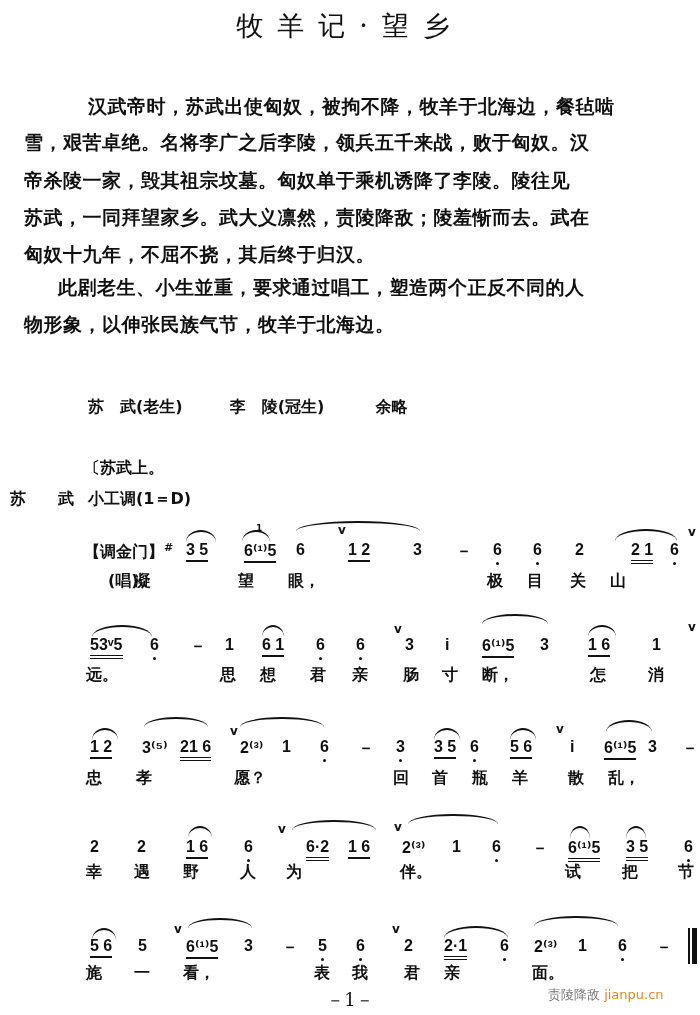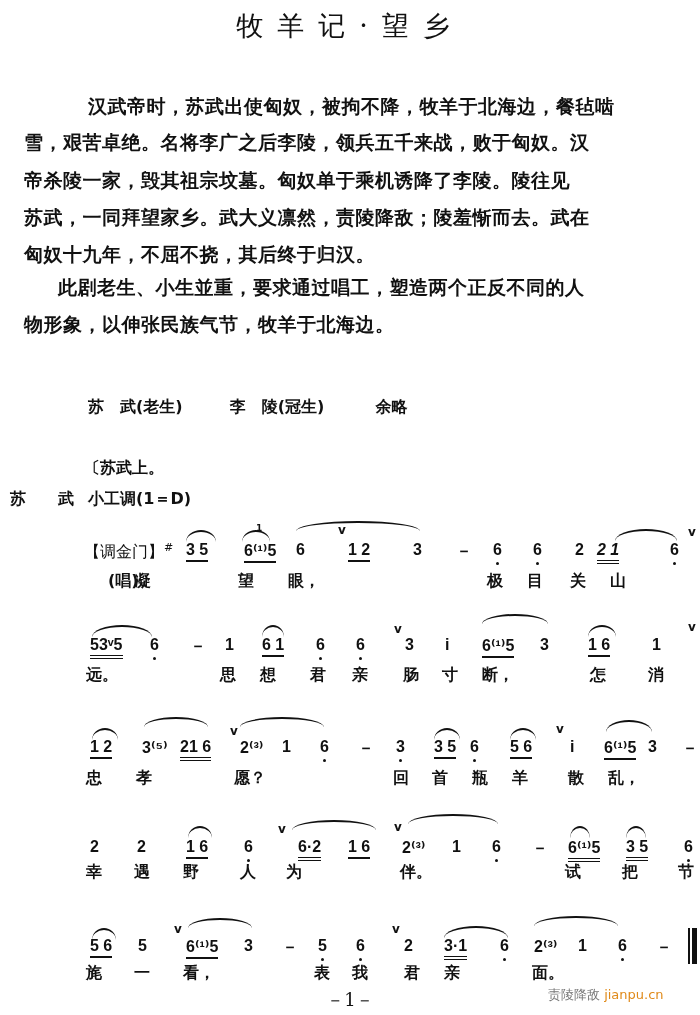--- a/index.html
+++ b/index.html
@@ -6,21 +6,21 @@
   body{width:700px;height:1015px;position:relative;overflow:hidden;
        font-family:"DejaVu Sans","Liberation Sans",sans-serif;color:#111;}
   .abs{position:absolute;white-space:nowrap;}
   .title{left:0;width:700px;top:8px;text-align:center;font-size:27px;letter-spacing:14px;font-family:"DejaVu Serif","Liberation Serif",serif;}
   .line{position:absolute;left:24px;font-size:19px;font-weight:bold;white-space:nowrap;letter-spacing:0.5px;}
   .cast{top:397px;left:88px;font-size:16px;font-weight:bold;}
   .cast span{display:inline-block;}
   .stage{top:458px;left:84px;font-size:16px;font-weight:bold;}
   .role{top:489px;left:10px;font-size:16px;font-weight:bold;letter-spacing:8px;}
   .key{top:489px;left:88px;font-size:16px;font-weight:bold;}
-  .label{top:541px;left:84px;font-size:16px;font-weight:normal;}
+  .label{top:541px;left:84px;font-size:16px;font-weight:bold;}
   .sing{top:571px;left:108px;font-size:16px;font-weight:bold;}
   .n{position:absolute;font-size:16px;font-weight:bold;font-family:"Liberation Sans","DejaVu Sans",sans-serif;text-align:center;}
   .n.u{border-bottom:2px solid #111;padding-bottom:1px;}
   .n.uu{border-bottom:4px double #111;padding-bottom:1px;}
   .dotb::after{content:"";position:absolute;left:50%;bottom:-6px;width:3px;height:3px;margin-left:-1.5px;background:#111;border-radius:50%;}
   .lyr{position:absolute;font-size:16px;font-weight:bold;}
   .slur{position:absolute;border-top:2px solid #111;border-radius:50% 50% 0 0 / 100% 100% 0 0;height:10px;}
   .brk{position:absolute;font-size:12px;font-weight:bold;}
   .grace{position:absolute;font-size:9px;font-weight:bold;}
   .bar{position:absolute;background:#111;}
@@ -72,21 +72,21 @@
   <div class="grace" style="left:256px;top:523px;">1</div>
   <div class="n u" style="left:244px;top:541px;">6⁽¹⁾5</div>
   <div class="n" style="left:296px;top:541px;">6</div>
   <div class="brk" style="left:338px;top:523px;">v</div>
   <div class="n u" style="left:348px;top:541px;">1 2</div>
   <div class="n" style="left:413px;top:541px;">3</div>
   <div class="n" style="left:456px;top:541px;">－</div>
   <div class="n dotb" style="left:493px;top:541px;">6</div>
   <div class="n dotb" style="left:533px;top:541px;">6</div>
   <div class="n" style="left:575px;top:541px;">2</div>
-  <div class="n uu" style="left:597px;top:541px;font-style:italic;">2 1</div>
+  <div class="n uu" style="left:631px;top:541px;">2 1</div>
   <div class="n dotb" style="left:670px;top:541px;">6</div>
   <div class="brk" style="left:688px;top:525px;">v</div>
   <div class="lyr" style="left:135px;top:571px;">凝</div>
   <div class="lyr" style="left:238px;top:571px;">望</div>
   <div class="lyr" style="left:288px;top:571px;">眼，</div>
   <div class="lyr" style="left:487px;top:571px;">极</div>
   <div class="lyr" style="left:527px;top:571px;">目</div>
   <div class="lyr" style="left:570px;top:571px;">关</div>
   <div class="lyr" style="left:610px;top:571px;">山</div>
 </div>
@@ -162,21 +162,21 @@
   <div class="slur" style="left:188px;top:826px;width:24px;"></div>
   <div class="slur" style="left:292px;top:820px;width:84px;height:8px;"></div>
   <div class="slur" style="left:408px;top:814px;width:90px;height:8px;"></div>
   <div class="slur" style="left:570px;top:826px;width:20px;"></div>
   <div class="slur" style="left:626px;top:826px;width:20px;"></div>
   <div class="n" style="left:90px;top:838px;">2</div>
   <div class="n" style="left:137px;top:838px;">2</div>
   <div class="n u" style="left:186px;top:838px;">1 6</div>
   <div class="n dotb" style="left:244px;top:838px;">6</div>
   <div class="brk" style="left:278px;top:822px;">v</div>
-  <div class="n uu" style="left:298px;top:838px;">6·2</div>
+  <div class="n uu" style="left:306px;top:838px;">6·2</div>
   <div class="n u" style="left:348px;top:838px;">1 6</div>
   <div class="brk" style="left:394px;top:820px;">v</div>
   <div class="n" style="left:402px;top:838px;">2⁽³⁾</div>
   <div class="n" style="left:452px;top:838px;">1</div>
   <div class="n dotb" style="left:492px;top:838px;">6</div>
   <div class="n" style="left:532px;top:838px;">－</div>
   <div class="n uu" style="left:568px;top:838px;">6⁽¹⁾5</div>
   <div class="n uu" style="left:626px;top:838px;">3 5</div>
   <div class="n dotb" style="left:684px;top:838px;">6</div>
   <div class="lyr" style="left:86px;top:862px;">幸</div>
@@ -198,21 +198,21 @@
   <div class="n u" style="left:90px;top:937px;">5 6</div>
   <div class="n" style="left:138px;top:937px;">5</div>
   <div class="brk" style="left:174px;top:922px;">v</div>
   <div class="n u" style="left:186px;top:937px;">6⁽¹⁾5</div>
   <div class="n" style="left:244px;top:937px;">3</div>
   <div class="n" style="left:282px;top:937px;">－</div>
   <div class="n dotb" style="left:318px;top:937px;">5</div>
   <div class="n dotb" style="left:356px;top:937px;">6</div>
   <div class="brk" style="left:392px;top:922px;">v</div>
   <div class="n" style="left:404px;top:937px;">2</div>
-  <div class="n uu" style="left:444px;top:937px;">3·1</div>
+  <div class="n uu" style="left:444px;top:937px;">2·1</div>
   <div class="n dotb" style="left:500px;top:937px;">6</div>
   <div class="n" style="left:534px;top:937px;">2⁽³⁾</div>
   <div class="n" style="left:578px;top:937px;">1</div>
   <div class="n dotb" style="left:618px;top:937px;">6</div>
   <div class="n" style="left:656px;top:937px;">－</div>
   <div class="bar" style="left:688px;top:928px;width:2px;height:36px;"></div>
   <div class="bar" style="left:692px;top:928px;width:5px;height:36px;"></div>
   <div class="lyr" style="left:86px;top:963px;">旄</div>
   <div class="lyr" style="left:134px;top:963px;">一</div>
   <div class="lyr" style="left:183px;top:963px;">看，</div>

